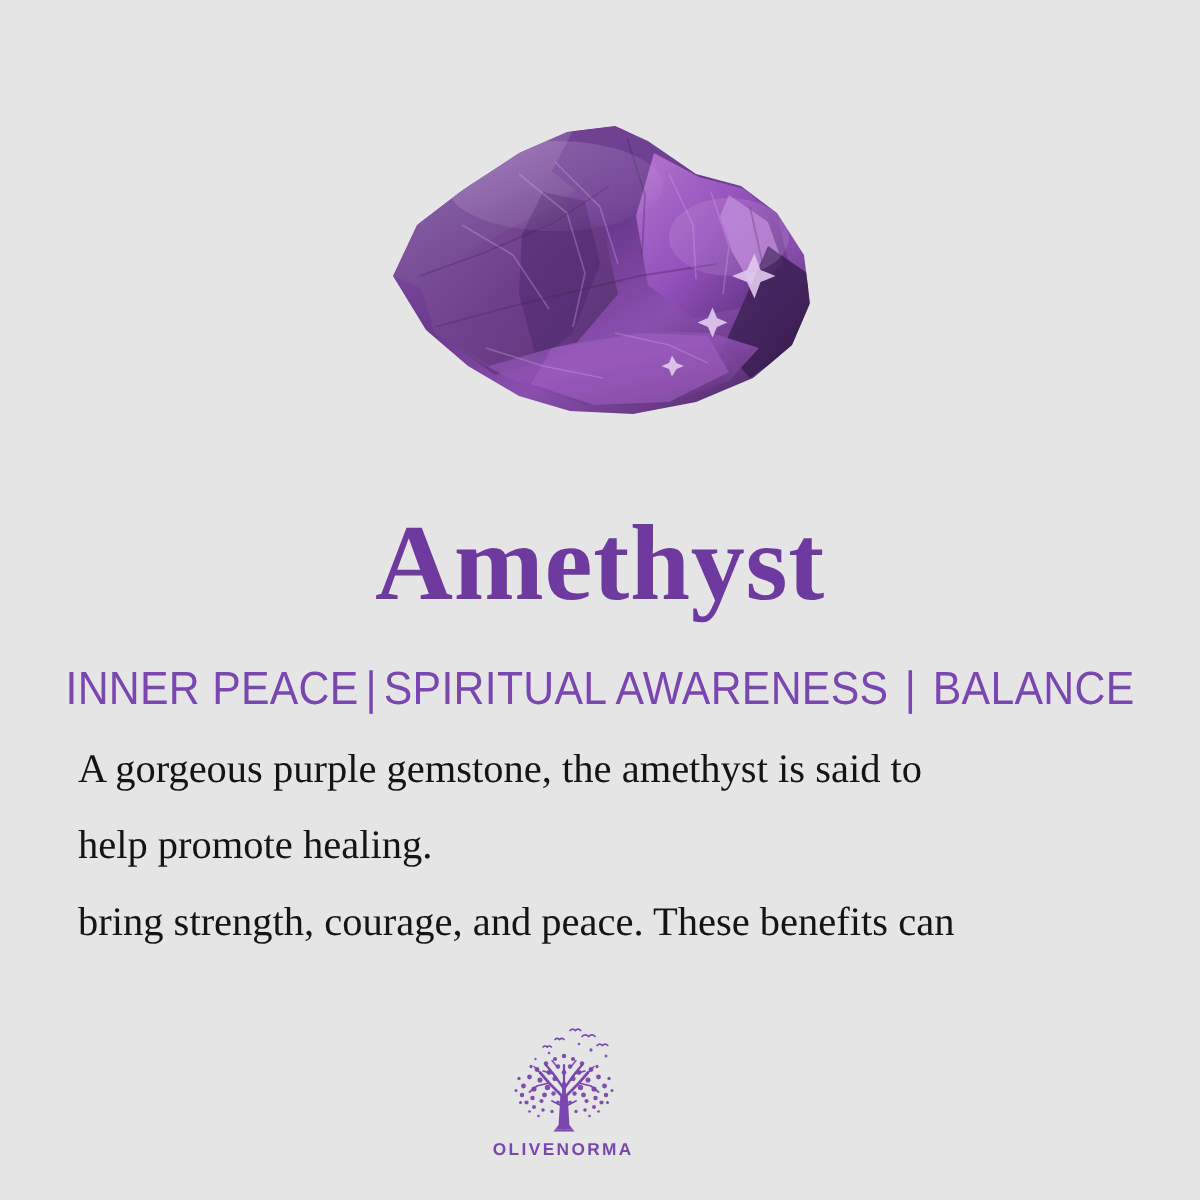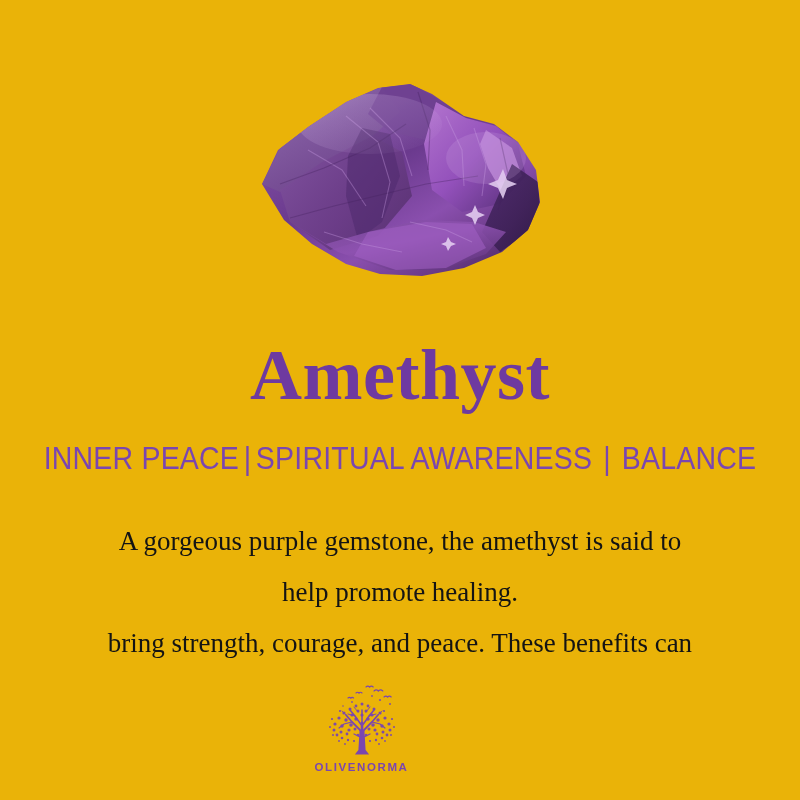--- a/index.html
+++ b/index.html
@@ -13,21 +13,21 @@
     height: 800px;
     overflow: hidden;
     font-family: "Liberation Serif", "DejaVu Serif", serif;
     -webkit-font-smoothing: antialiased;
   }
 
   .card {
     position: relative;
     width: 800px;
     height: 800px;
-    background: #eab308;
+    background: #e5e5e5;
     box-sizing: border-box;
     padding-left: 28px;
   }
 
   
   .gem-stage {
     position: absolute;
     left: 0;
     top: 62px;
     width: 800px;
@@ -82,35 +82,35 @@
     font-weight: 300;
     padding: 0 2px;
   }
   .subtitle .sep-wide { padding: 0 12px; }
   .subtitle .sep-narrow { padding: 0 5px; }
 
   
   .body-copy {
     position: absolute;
     left: 52px;
-    top: 516px;
+    top: 487px;
     width: 696px;
-    text-align: center;
+    text-align: left;
     font-family: "Liberation Serif", "DejaVu Serif", serif;
     font-size: 27px;
     font-weight: 400;
     line-height: 51px;
     color: #141414;
   }
   .body-copy .line { display: block; white-space: nowrap; }
 
   
   .logo {
     position: absolute;
-    left: 3px;
+    left: 17px;
     top: 682px;
     width: 717px;
     text-align: center;
   }
   .logo-mark {
     display: block;
     margin: 0 auto;
     width: 96px;
     height: 78px;
   }

